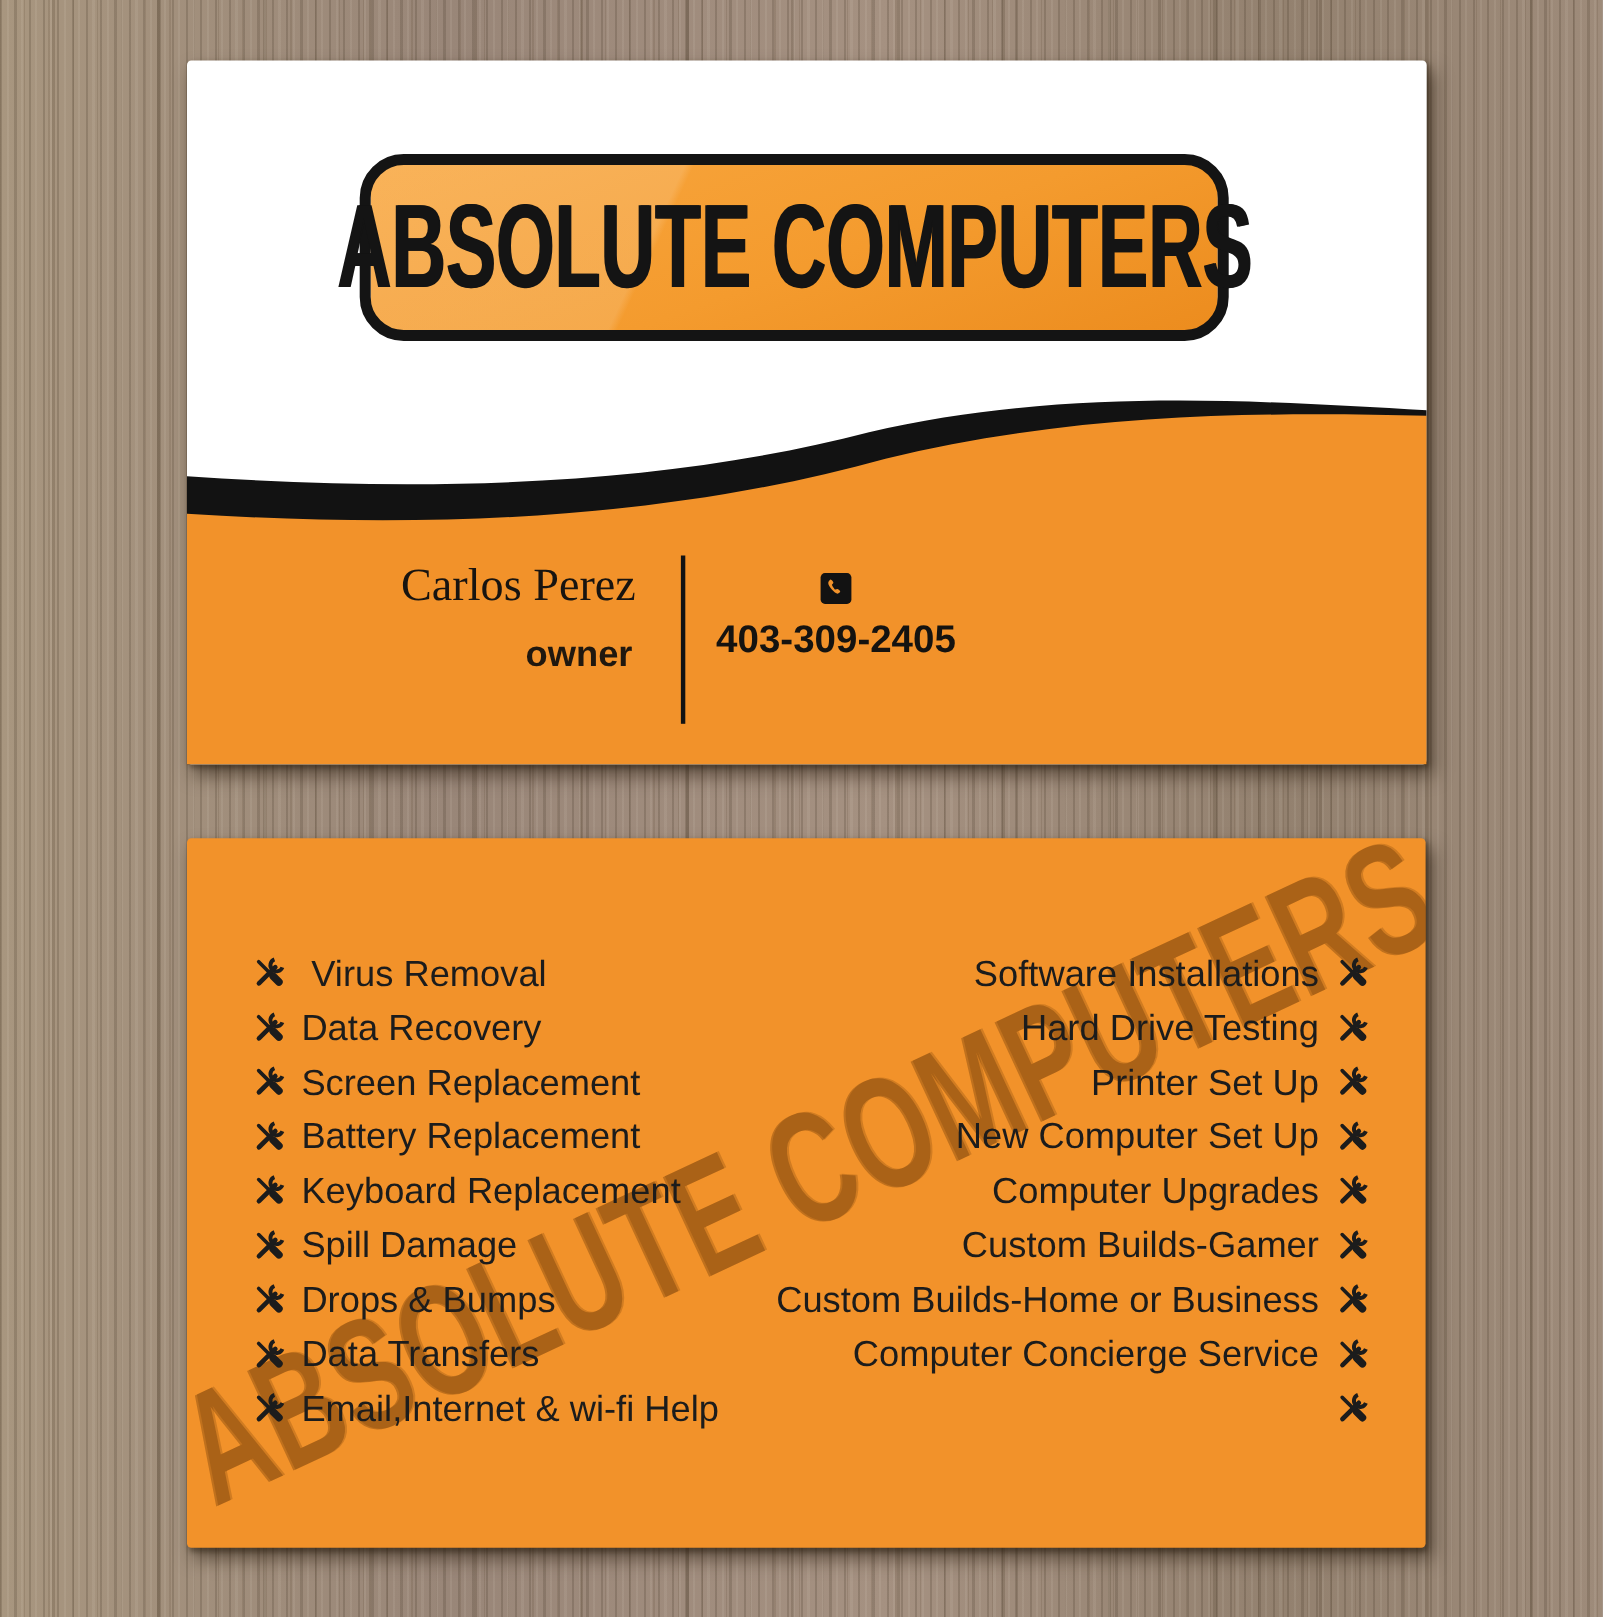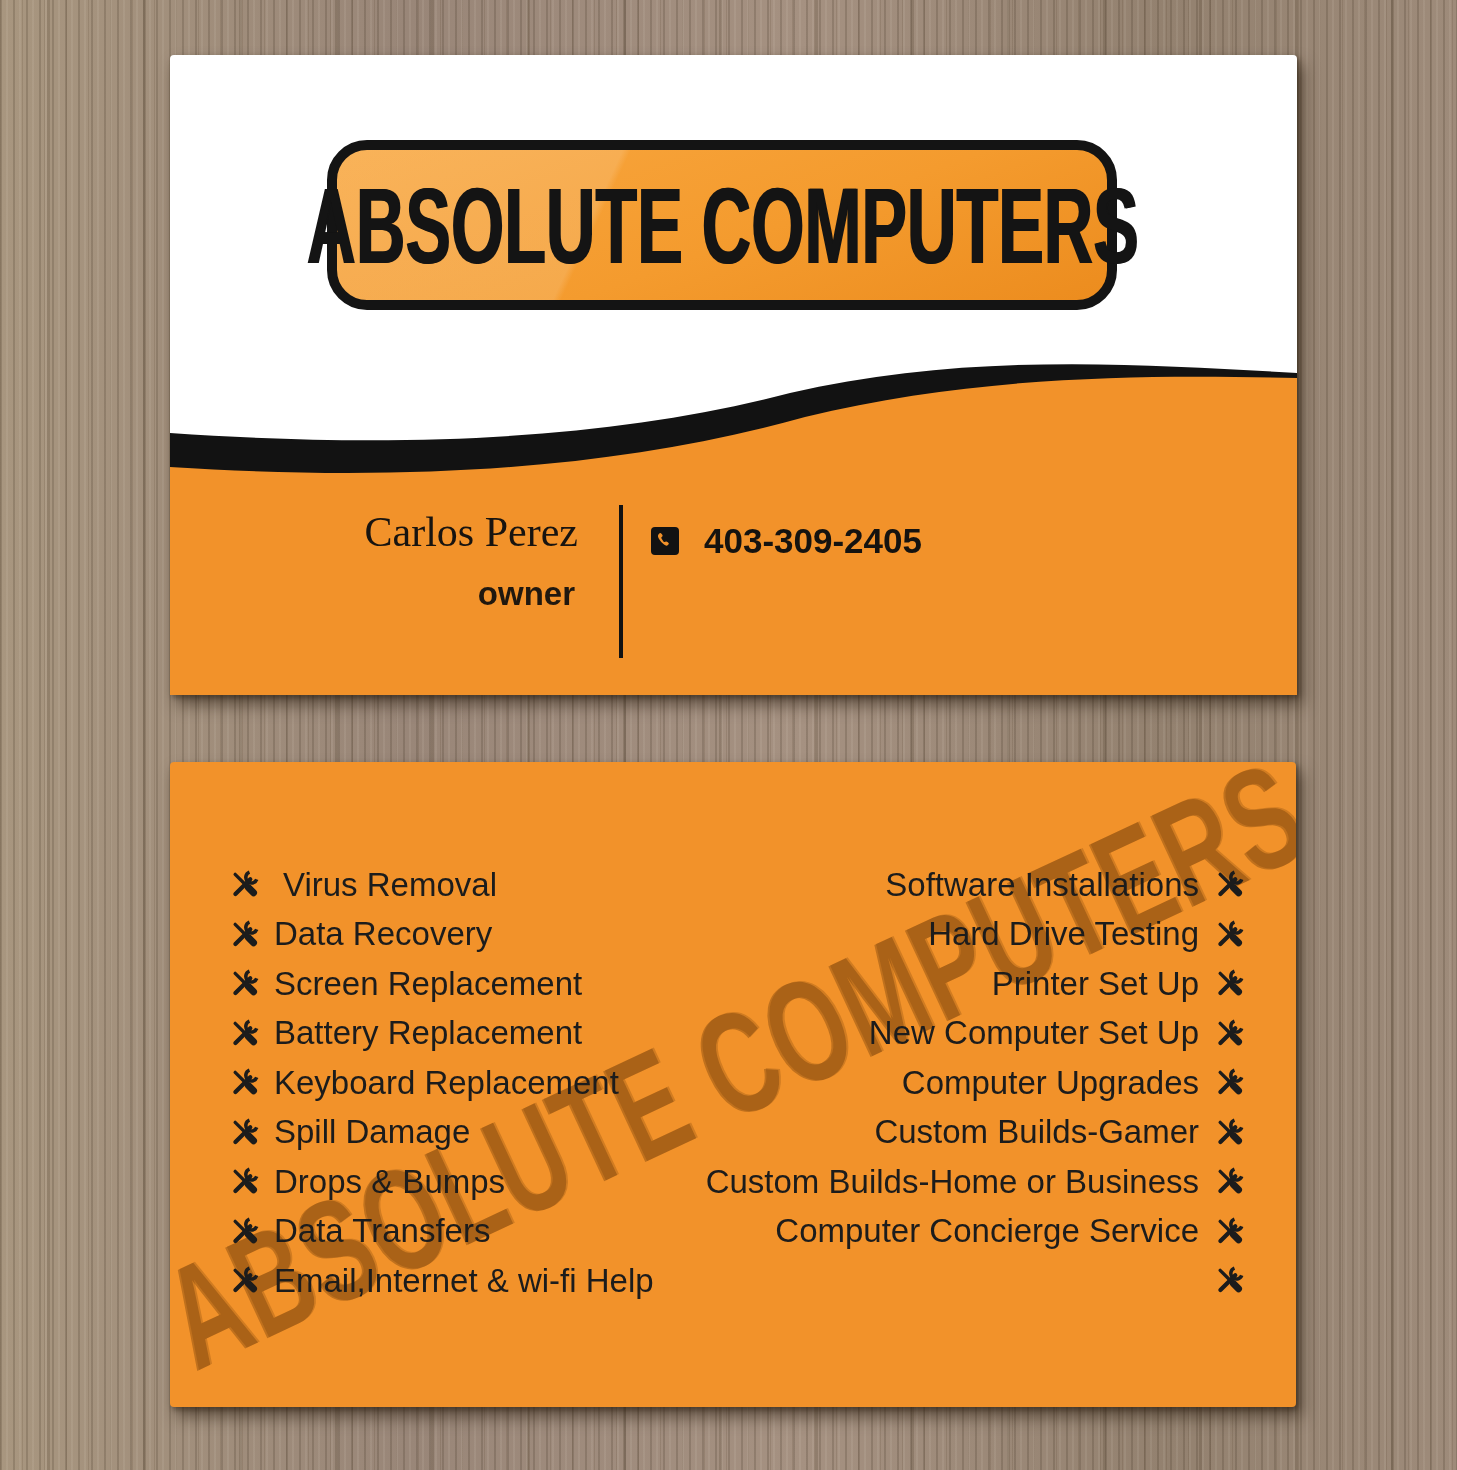--- a/index.html
+++ b/index.html
@@ -51,22 +51,22 @@
   .person-name{
     position:absolute;right:719px;top:456px;
     font-family:"Liberation Serif", serif;font-size:42px;line-height:1;color:#181410;white-space:nowrap;
   }
   .person-title{
     position:absolute;right:722px;top:522px;
     font-size:33px;line-height:1;color:#20180f;font-weight:bold;
   }
   .vline{position:absolute;left:449px;top:450px;width:4px;height:153px;background:#121212;}
   .contact-line{
-    position:absolute;left:481px;display:flex;align-items:center;gap:25px;
-    font-size:35px;font-weight:bold;color:#151310;white-space:nowrap;
+    position:absolute;left:481px;display:flex;align-items:center;gap:13px;
+    font-size:35px;font-weight:bold;color:#151310;white-space:nowrap;flex-direction:column;
   }
   .contact-line.phone{top:466px;}
   .contact-line.addr{top:515px;}
   .chip{
     width:28px;height:28px;flex:0 0 28px;background:#121212;border-radius:4px;
     display:flex;align-items:center;justify-content:center;
   }
   .chip svg{width:22px;height:22px;display:block;}
 
   

